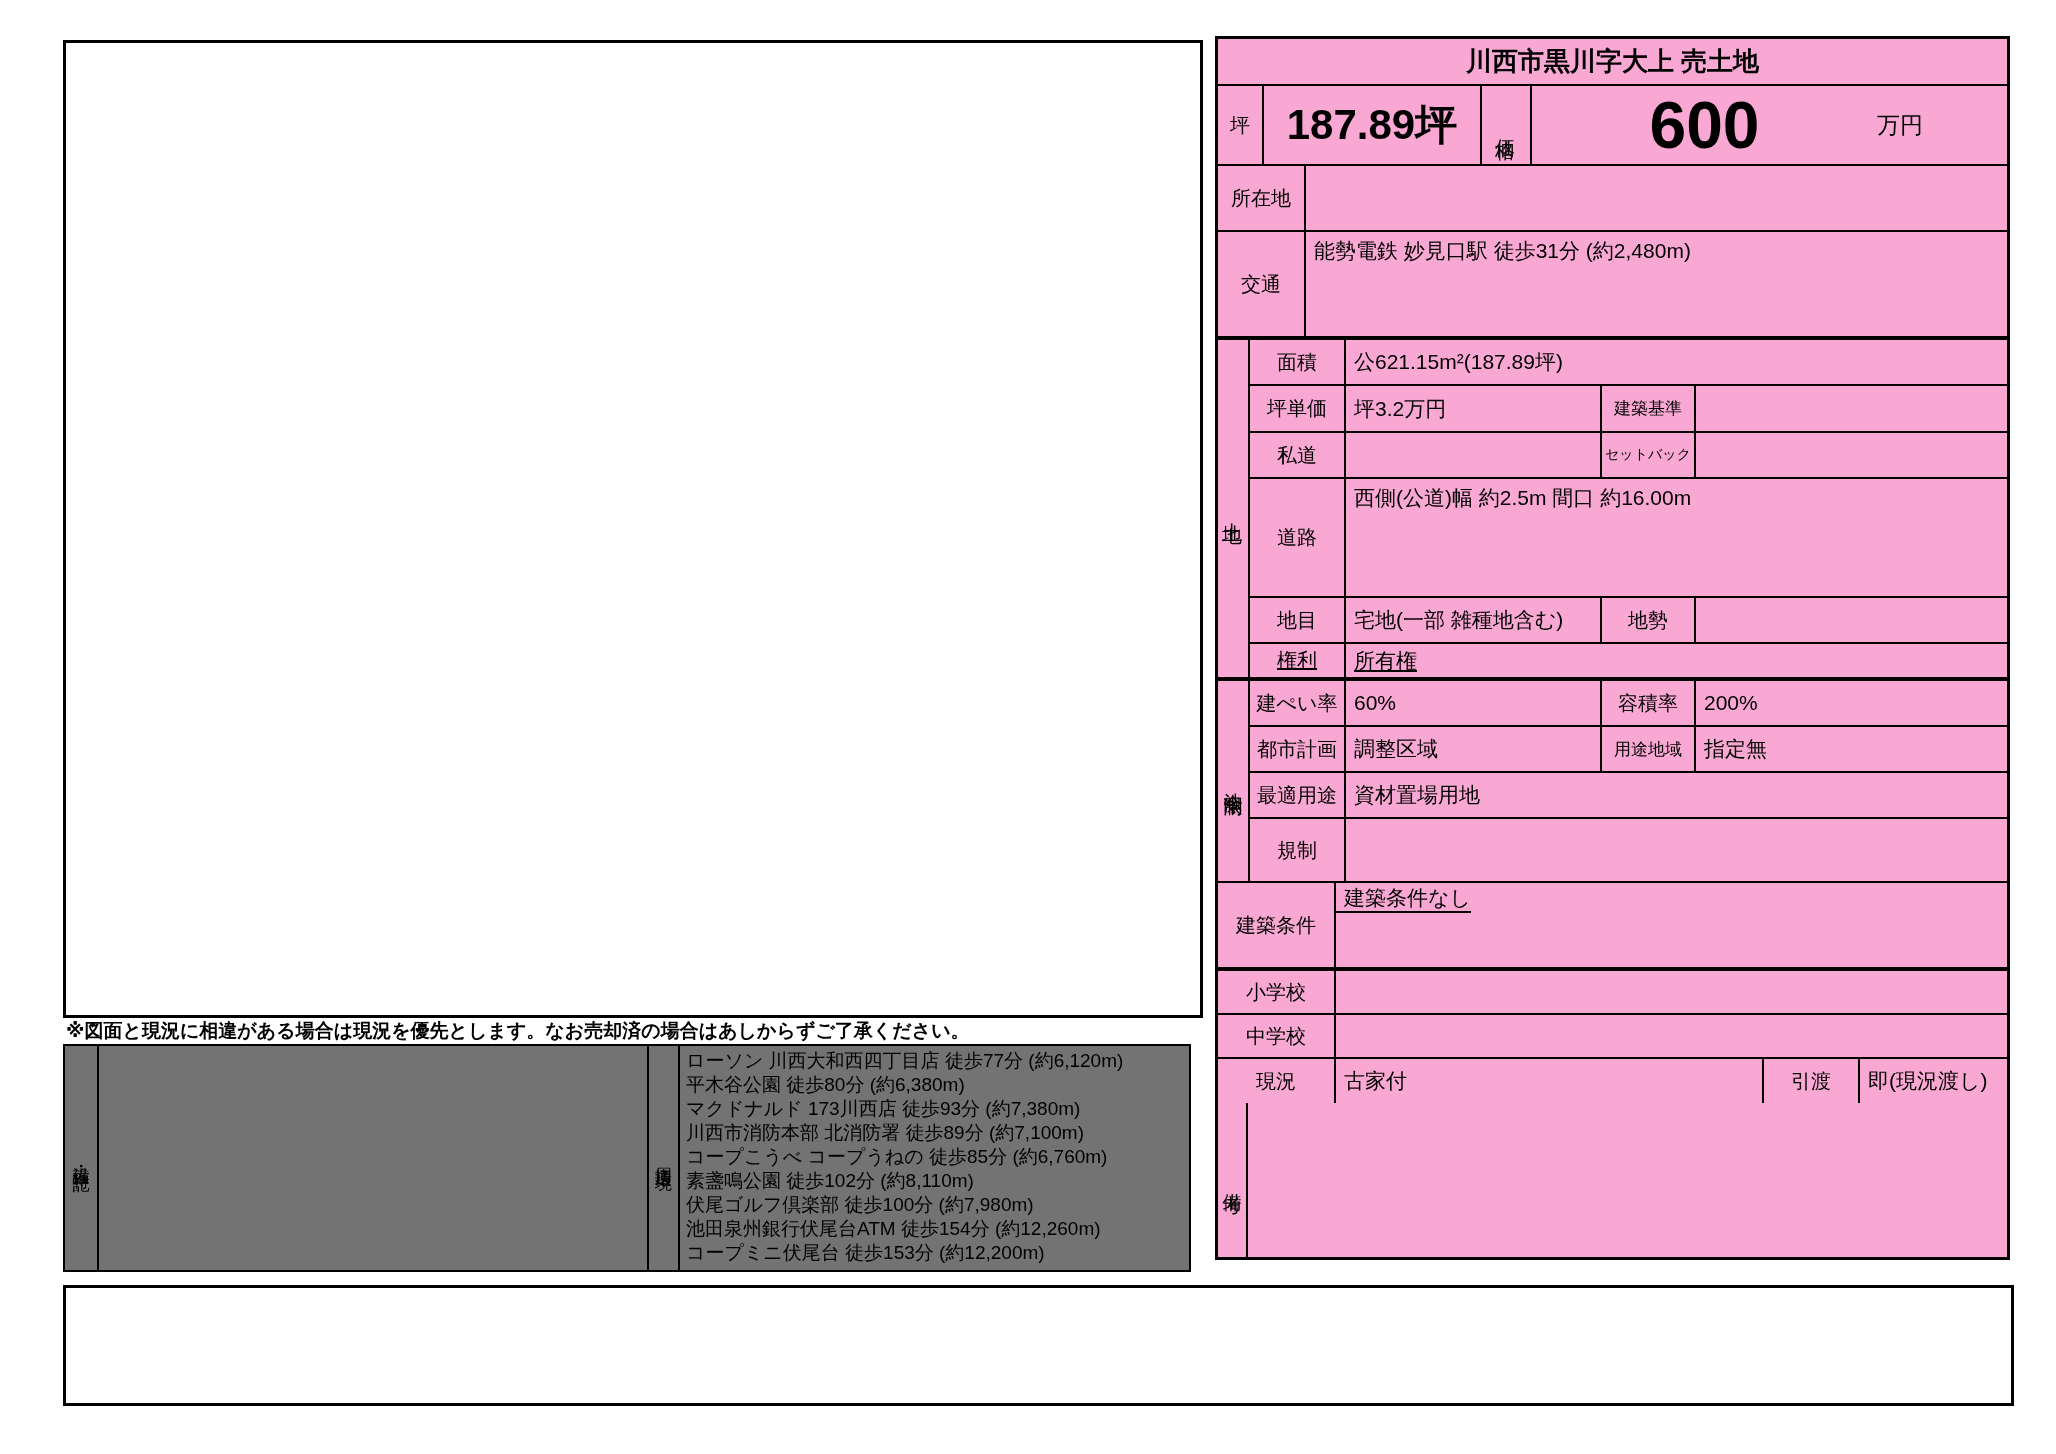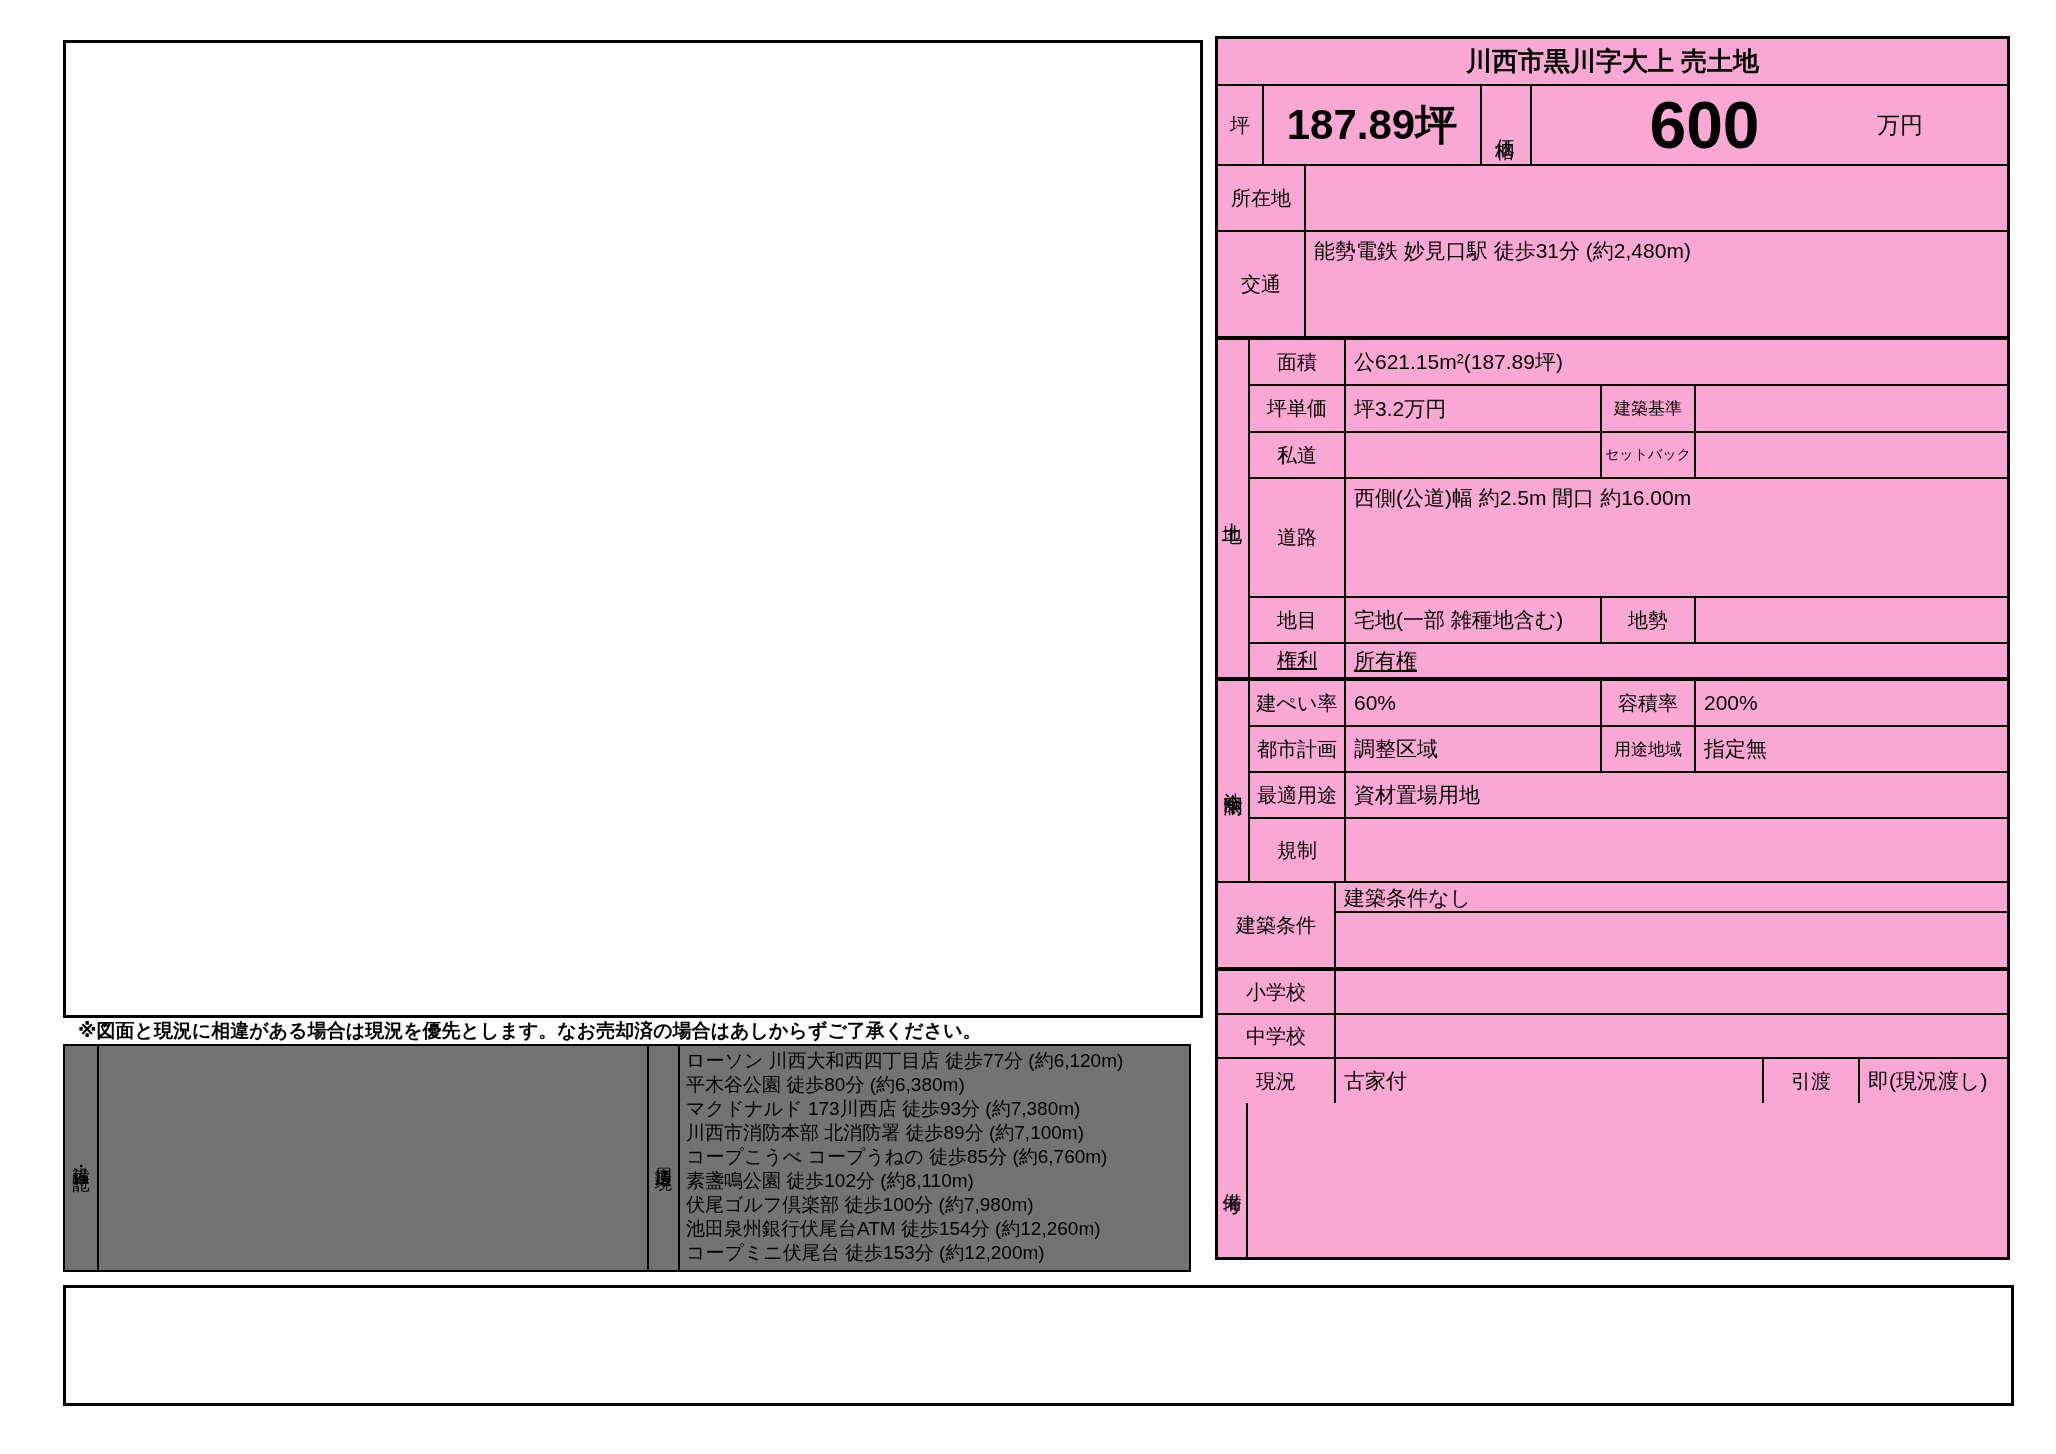--- a/index.html
+++ b/index.html
@@ -3,21 +3,21 @@
 <meta charset="utf-8">
 <style>
   html,body{margin:0;padding:0;background:#fff;}
   .page{
     position:relative;width:2056px;height:1454px;background:#ffffff;
     font-family:"Liberation Sans","DejaVu Sans",sans-serif;color:#000;
     overflow:hidden;
   }
   
   .map-box{position:absolute;left:63px;top:40px;width:1134px;height:972px;border:3px solid #000;background:#fff;}
-  .disclaimer{position:absolute;left:78px;top:1018px;width:1130px;height:32px;line-height:26px;font-size:19px;font-weight:600;white-space:nowrap;}
+  .disclaimer{position:absolute;left:66px;top:1018px;width:1130px;height:32px;line-height:26px;font-size:19px;font-weight:600;white-space:nowrap;}
   .facilities{position:absolute;left:63px;top:1044px;width:1128px;height:228px;display:flex;}
   .fac-cell{border:2px solid #000;box-sizing:border-box;background:#737373;}
   .fac-cell + .fac-cell{margin-left:-2px;}
   .fac-label{width:36px;display:flex;align-items:center;justify-content:center;}
   .fac-equip{width:552px;}
   .fac-envlab{width:33px;display:flex;align-items:center;justify-content:center;}
   .fac-list{flex:1;padding:3px 0 0 6px;overflow:hidden;}
   .env-item{height:24px;line-height:24px;font-size:19px;white-space:nowrap;}
   .vspan{writing-mode:vertical-rl;text-orientation:upright;letter-spacing:2px;font-size:17px;}
   .bottom-box{position:absolute;left:63px;top:1285px;width:1945px;height:115px;border:3px solid #000;background:#fff;}
@@ -41,21 +41,21 @@
   .w88{width:96px;} .w94{width:94px;} .w256{width:256px;} .w118{width:118px;} .w428{width:428px;}
   .tsubo-val{width:218px;justify-content:center;font-size:42px;font-weight:bold;}
   .price-wrap{flex:1;display:flex;align-items:center;}
   .price-num{flex:1;text-align:center;font-size:66px;font-weight:bold;line-height:78px;}
   .price-unit{width:130px;font-size:23px;}
   .section{display:flex;align-items:stretch;}
   .section.bt4{border-top:4px solid #000;}
   .seclab{width:30px;flex:none;border-right:2px solid #000;display:flex;align-items:center;justify-content:center;}
   .seclab28{width:28px;}
   .secrows{flex:1;display:flex;flex-direction:column;}
-  .bc-col{flex:1;display:flex;flex-direction:column;}
+  .bc-col{flex:1;display:flex;flex-direction:row;}
   .bc-top{height:30px;line-height:30px;border-bottom:2px solid #000;font-size:21px;padding-left:8px;box-sizing:border-box;}
   .bc-rest{flex:1;}
 </style>
 </head>
 <body>
 
 <div class="page">
 
   <div class="map-box"></div>
 

